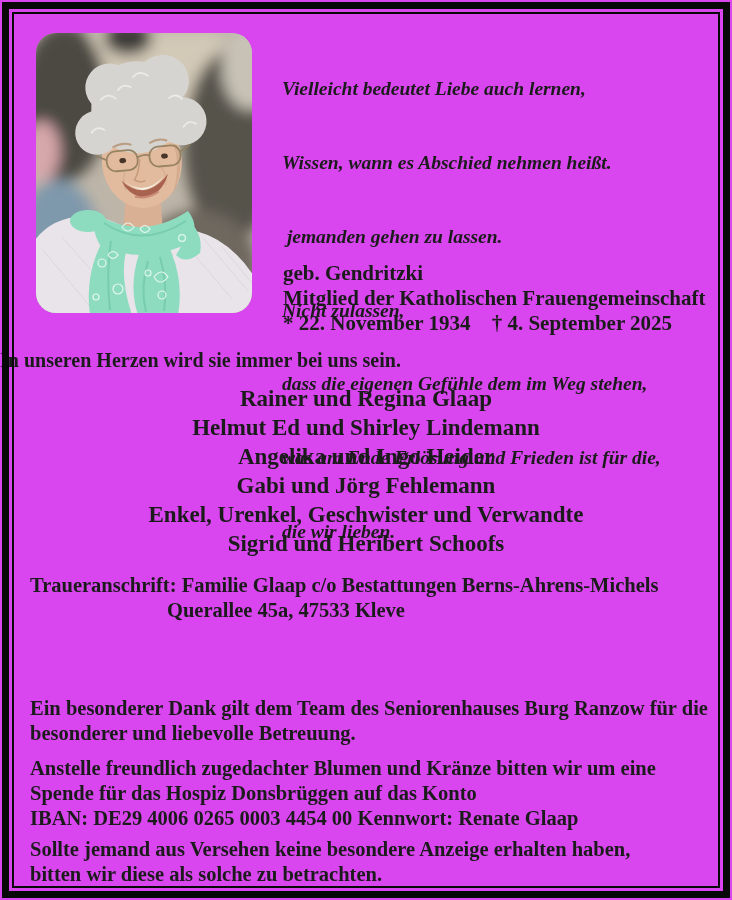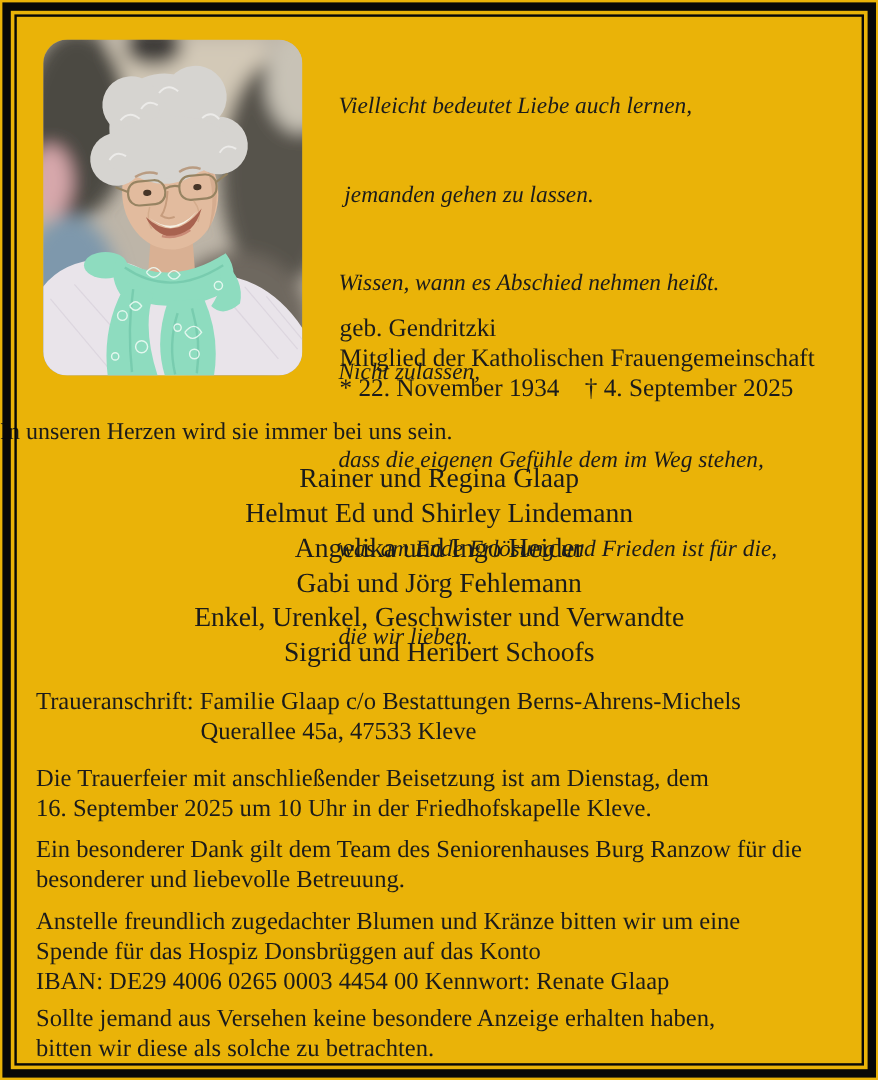--- a/index.html
+++ b/index.html
@@ -11,21 +11,22 @@
     width: 732px;
     height: 900px;
     position: relative;
     font-family: "Liberation Serif", "DejaVu Serif", serif;
     color: #1b1b1b;
     overflow: hidden;
   }
   .canvas {
     position: absolute;
     inset: 0;
-    background: #eab308;
+    background: #d946ef;
+    font-weight: bold;
   }
   
   .frame-outer {
     position: absolute;
     inset: 2px;
     border: 7px solid #080808;
     pointer-events: none;
   }
   .frame-inner {
     position: absolute;
@@ -206,22 +207,22 @@
         <path d="M86,194 q6,-8 12,0 q-6,8 -12,0"></path>
         <path d="M118,244 q8,-10 14,0 q-8,10 -14,0"></path>
         <path d="M72,222 q5,-7 10,0 q-5,7 -10,0"></path>
         <path d="M104,196 q5,-7 10,0 q-5,7 -10,0"></path>
       </g>
     </svg>
   </div>
 
   <div class="poem">
     <div class="poem-line">Vielleicht bedeutet Liebe auch lernen,</div>
+    <div class="poem-line">Wissen, wann es Abschied nehmen heißt.</div>
     <div class="poem-line"> jemanden gehen zu lassen.</div>
-    <div class="poem-line">Wissen, wann es Abschied nehmen heißt.</div>
     <div class="poem-line">Nicht zulassen,</div>
     <div class="poem-line">dass die eigenen Gefühle dem im Weg stehen,</div>
     <div class="poem-line">was am Ende Erlösung und Frieden ist für die,</div>
     <div class="poem-line">die wir lieben.</div>
   </div>
 
 
   <div class="name-details">
     <div>geb. Gendritzki</div>
     <div>Mitglied der Katholischen Frauengemeinschaft</div>
@@ -240,24 +241,20 @@
     <div>Gabi und Jörg Fehlemann</div>
     <div>Enkel, Urenkel, Geschwister und Verwandte</div>
     <div>Sigrid und Heribert Schoofs</div>
   </div>
 
   <div class="para para-address">
     <div>Traueranschrift: Familie Glaap c/o Bestattungen Berns-Ahrens-Michels</div>
     <div class="indent">Querallee 45a, 47533 Kleve</div>
   </div>
 
-  <div class="para para-funeral">
-    <div>Die Trauerfeier mit anschließender Beisetzung ist am Dienstag, dem</div>
-    <div>16. September 2025 um 10 Uhr in der Friedhofskapelle Kleve.</div>
-  </div>
 
   <div class="para para-thanks">
     <div>Ein besonderer Dank gilt dem Team des Seniorenhauses Burg Ranzow für die</div>
     <div>besonderer und liebevolle Betreuung.</div>
   </div>
 
   <div class="para para-donation">
     <div>Anstelle freundlich zugedachter Blumen und Kränze bitten wir um eine</div>
     <div>Spende für das Hospiz Donsbrüggen auf das Konto</div>
     <div>IBAN: DE29 4006 0265 0003 4454 00 Kennwort: Renate Glaap</div>

